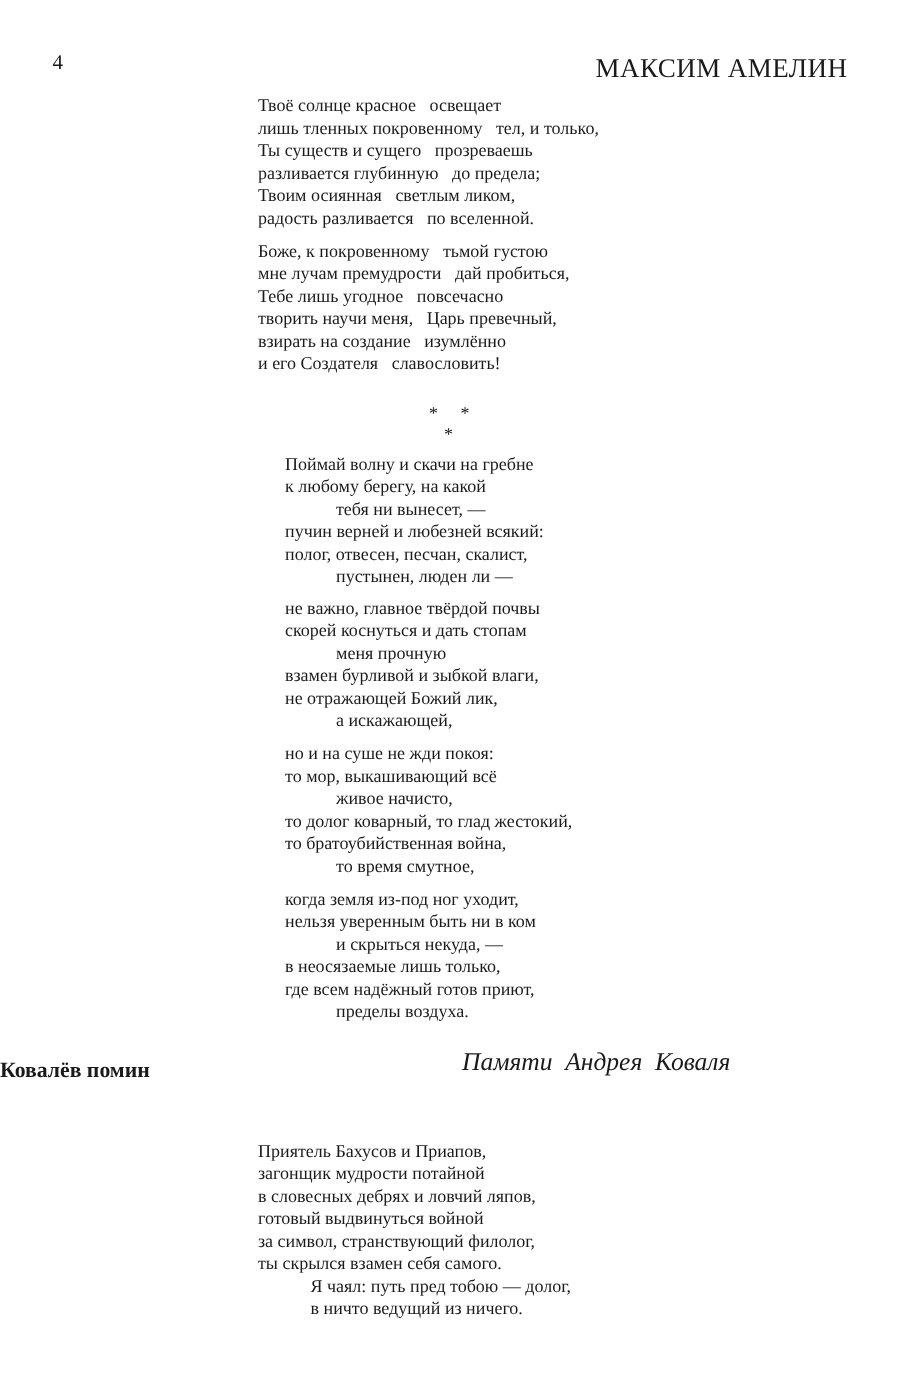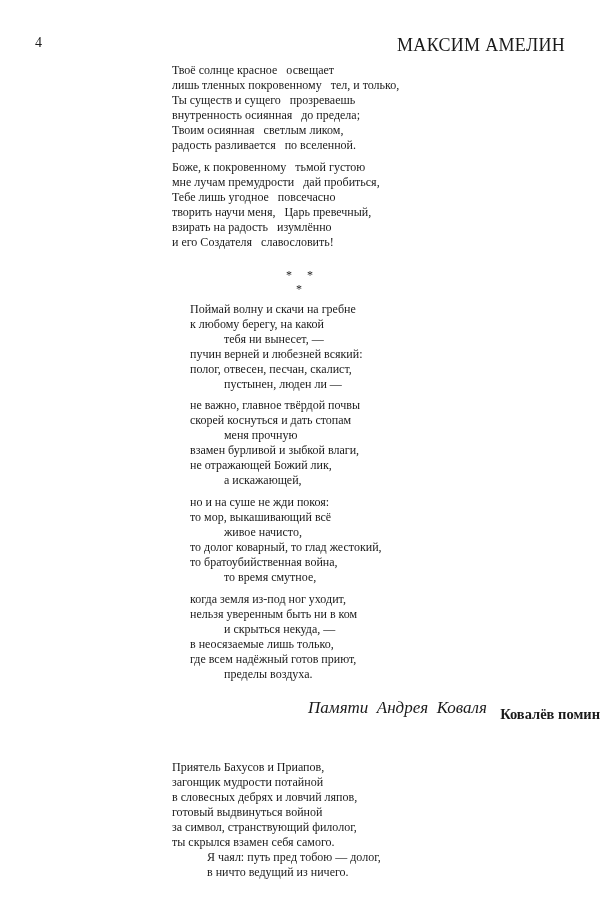--- a/index.html
+++ b/index.html
@@ -2,43 +2,43 @@
 <html><head>
 <meta charset="utf-8">
 <style>
   html, body { margin:0; padding:0; background:#ffffff; }
   body { width:600px; height:924px; position:relative; overflow:hidden;
          font-family:"Liberation Serif","DejaVu Serif",serif; color:#1a1a1a; }
   .abs { position:absolute; }
   .pageno { left:35px; top:35px; font-size:14px; }
   .runhead { right:35px; top:35px; font-size:18px; letter-spacing:0.3px; }
   .line { position:absolute; white-space:pre; font-size:12px; line-height:15px; }
-  .title { position:absolute; left:0; width:600px; text-align:right; font-weight:bold; font-size:14.5px; top:706px; }
+  .title { position:absolute; left:0; width:600px; text-align:left; font-weight:bold; font-size:14.5px; top:706px; }
   .dedic { position:absolute; left:308px; top:698px; font-style:italic; font-size:17px; white-space:pre; }
   .star { position:absolute; font-size:12px; }
 </style>
 </head>
 <body>
 
 <div class="abs pageno">4</div>
 <div class="abs runhead">МАКСИМ АМЕЛИН</div>
 
 <div>
   <div class="line" style="left:172px;top:63px">Твоё солнце красное   освещает</div>
   <div class="line" style="left:172px;top:78px">лишь тленных покровенному   тел, и только,</div>
   <div class="line" style="left:172px;top:93px">Ты существ и сущего   прозреваешь</div>
-  <div class="line" style="left:172px;top:108px">внутренность осиянная   до предела;</div>
+  <div class="line" style="left:172px;top:108px">разливается глубинную   до предела;</div>
   <div class="line" style="left:172px;top:123px">Твоим осиянная   светлым ликом,</div>
   <div class="line" style="left:172px;top:138px">радость разливается   по вселенной.</div>
 
   <div class="line" style="left:172px;top:160px">Боже, к покровенному   тьмой густою</div>
   <div class="line" style="left:172px;top:175px">мне лучам премудрости   дай пробиться,</div>
   <div class="line" style="left:172px;top:190px">Тебе лишь угодное   повсечасно</div>
   <div class="line" style="left:172px;top:205px">творить научи меня,   Царь превечный,</div>
-  <div class="line" style="left:172px;top:220px">взирать на радость   изумлённо</div>
+  <div class="line" style="left:172px;top:220px">взирать на создание   изумлённо</div>
   <div class="line" style="left:172px;top:235px">и его Создателя   славословить!</div>
 </div>
 
 <div>
   <span class="star" style="left:286px;top:268px">*</span>
   <span class="star" style="left:307px;top:268px">*</span>
   <span class="star" style="left:296px;top:282px">*</span>
 </div>
 
 <div>

